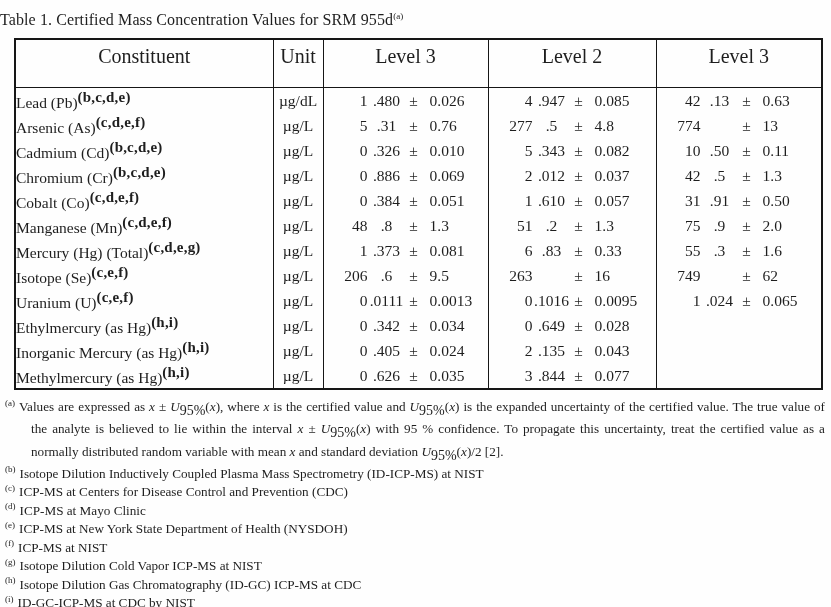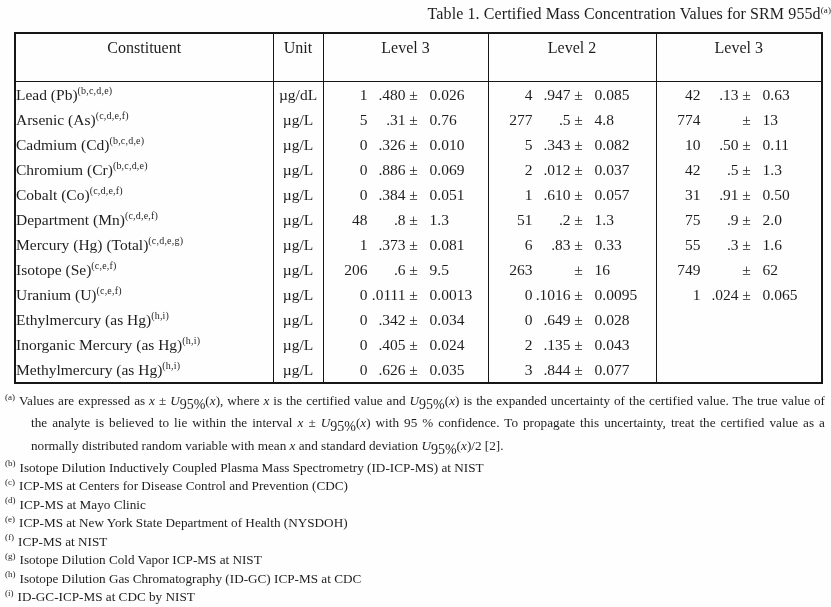--- a/index.html
+++ b/index.html
@@ -5,58 +5,58 @@
   html, body { margin: 0; padding: 0; }
   body {
     width: 831px; height: 607px;
     background: #ffffff;
     font-family: "Liberation Serif", serif;
     color: #1e1e1e;
     overflow: hidden;
   }
   .page { position: relative; width: 831px; height: 607px; background: #fefefe; }
 
-  .title { text-align: right; padding-top: 5px; font-size: 16px; letter-spacing: 0.1px; }
+  .title { text-align: left; padding-top: 11px; font-size: 16px; letter-spacing: 0.1px; }
   .title sup { font-size: 9px; }
 
   table.cert {
     border-collapse: collapse;
     table-layout: fixed;
     margin: 9px 0 0 14px;
     width: 807px;
     border: 2px solid #161616;
   }
   table.cert th {
     font-weight: normal;
-    font-size: 16px;
+    font-size: 20px;
     vertical-align: top;
     padding-top: 5px;
     height: 41px;
     border-left: 1.5px solid #161616;
     border-bottom: 1.5px solid #161616;
     text-align: center;
     margin-left: 32px;
   }
   table.cert th:first-child { border-left: none; }
   table.cert td {
     height: 25px;
     font-size: 15.5px;
     padding: 0;
     border-left: 1.5px solid #161616;
     white-space: nowrap;
     overflow: hidden;
   }
   table.cert td:first-child { border-left: none; }
 
   td.cname { padding-left: 8px; }
-  td.cname sup { font-size: 10px; letter-spacing: 0.2px; }
+  td.cname sup { font-size: 15px; letter-spacing: 0.2px; font-weight: bold; }
   td.unit { text-align: center; }
   td.lvl { padding-left: 4px; }
   .vint { display: inline-block; width: 44px; text-align: right; }
-  .vfrac { display: inline-block; width: 38px; text-align: right; }
+  .vfrac { display: inline-block; width: 38px; text-align: center; }
   .pm { display: inline-block; width: 16px; text-align: center; }
   .unc { display: inline-block; margin-left: 8px; text-align: left; }
 
   .footnotes {
     margin: 8px 0 0 5px;
     width: 820px;
     font-size: 13.2px;
     line-height: 18.5px;
   }
   .fnote { padding-left: 26px; text-indent: -26px; }
@@ -121,21 +121,21 @@
           <td class="lvl"><span class="vint">42</span><span class="vfrac">.5</span><span class="pm">±</span><span class="unc">1.3</span></td>
         </tr>
         <tr>
           <td class="cname"><span>Cobalt (Co)</span><sup>(c,d,e,f)</sup></td>
           <td class="unit">µg/L</td>
           <td class="lvl"><span class="vint">0</span><span class="vfrac">.384</span><span class="pm">±</span><span class="unc">0.051</span></td>
           <td class="lvl"><span class="vint">1</span><span class="vfrac">.610</span><span class="pm">±</span><span class="unc">0.057</span></td>
           <td class="lvl"><span class="vint">31</span><span class="vfrac">.91</span><span class="pm">±</span><span class="unc">0.50</span></td>
         </tr>
         <tr>
-          <td class="cname"><span>Department (Mn)</span><sup>(c,d,e,f)</sup></td>
+          <td class="cname"><span>Manganese (Mn)</span><sup>(c,d,e,f)</sup></td>
           <td class="unit">µg/L</td>
           <td class="lvl"><span class="vint">48</span><span class="vfrac">.8</span><span class="pm">±</span><span class="unc">1.3</span></td>
           <td class="lvl"><span class="vint">51</span><span class="vfrac">.2</span><span class="pm">±</span><span class="unc">1.3</span></td>
           <td class="lvl"><span class="vint">75</span><span class="vfrac">.9</span><span class="pm">±</span><span class="unc">2.0</span></td>
         </tr>
         <tr>
           <td class="cname"><span>Mercury (Hg) (Total)</span><sup>(c,d,e,g)</sup></td>
           <td class="unit">µg/L</td>
           <td class="lvl"><span class="vint">1</span><span class="vfrac">.373</span><span class="pm">±</span><span class="unc">0.081</span></td>
           <td class="lvl"><span class="vint">6</span><span class="vfrac">.83</span><span class="pm">±</span><span class="unc">0.33</span></td>

